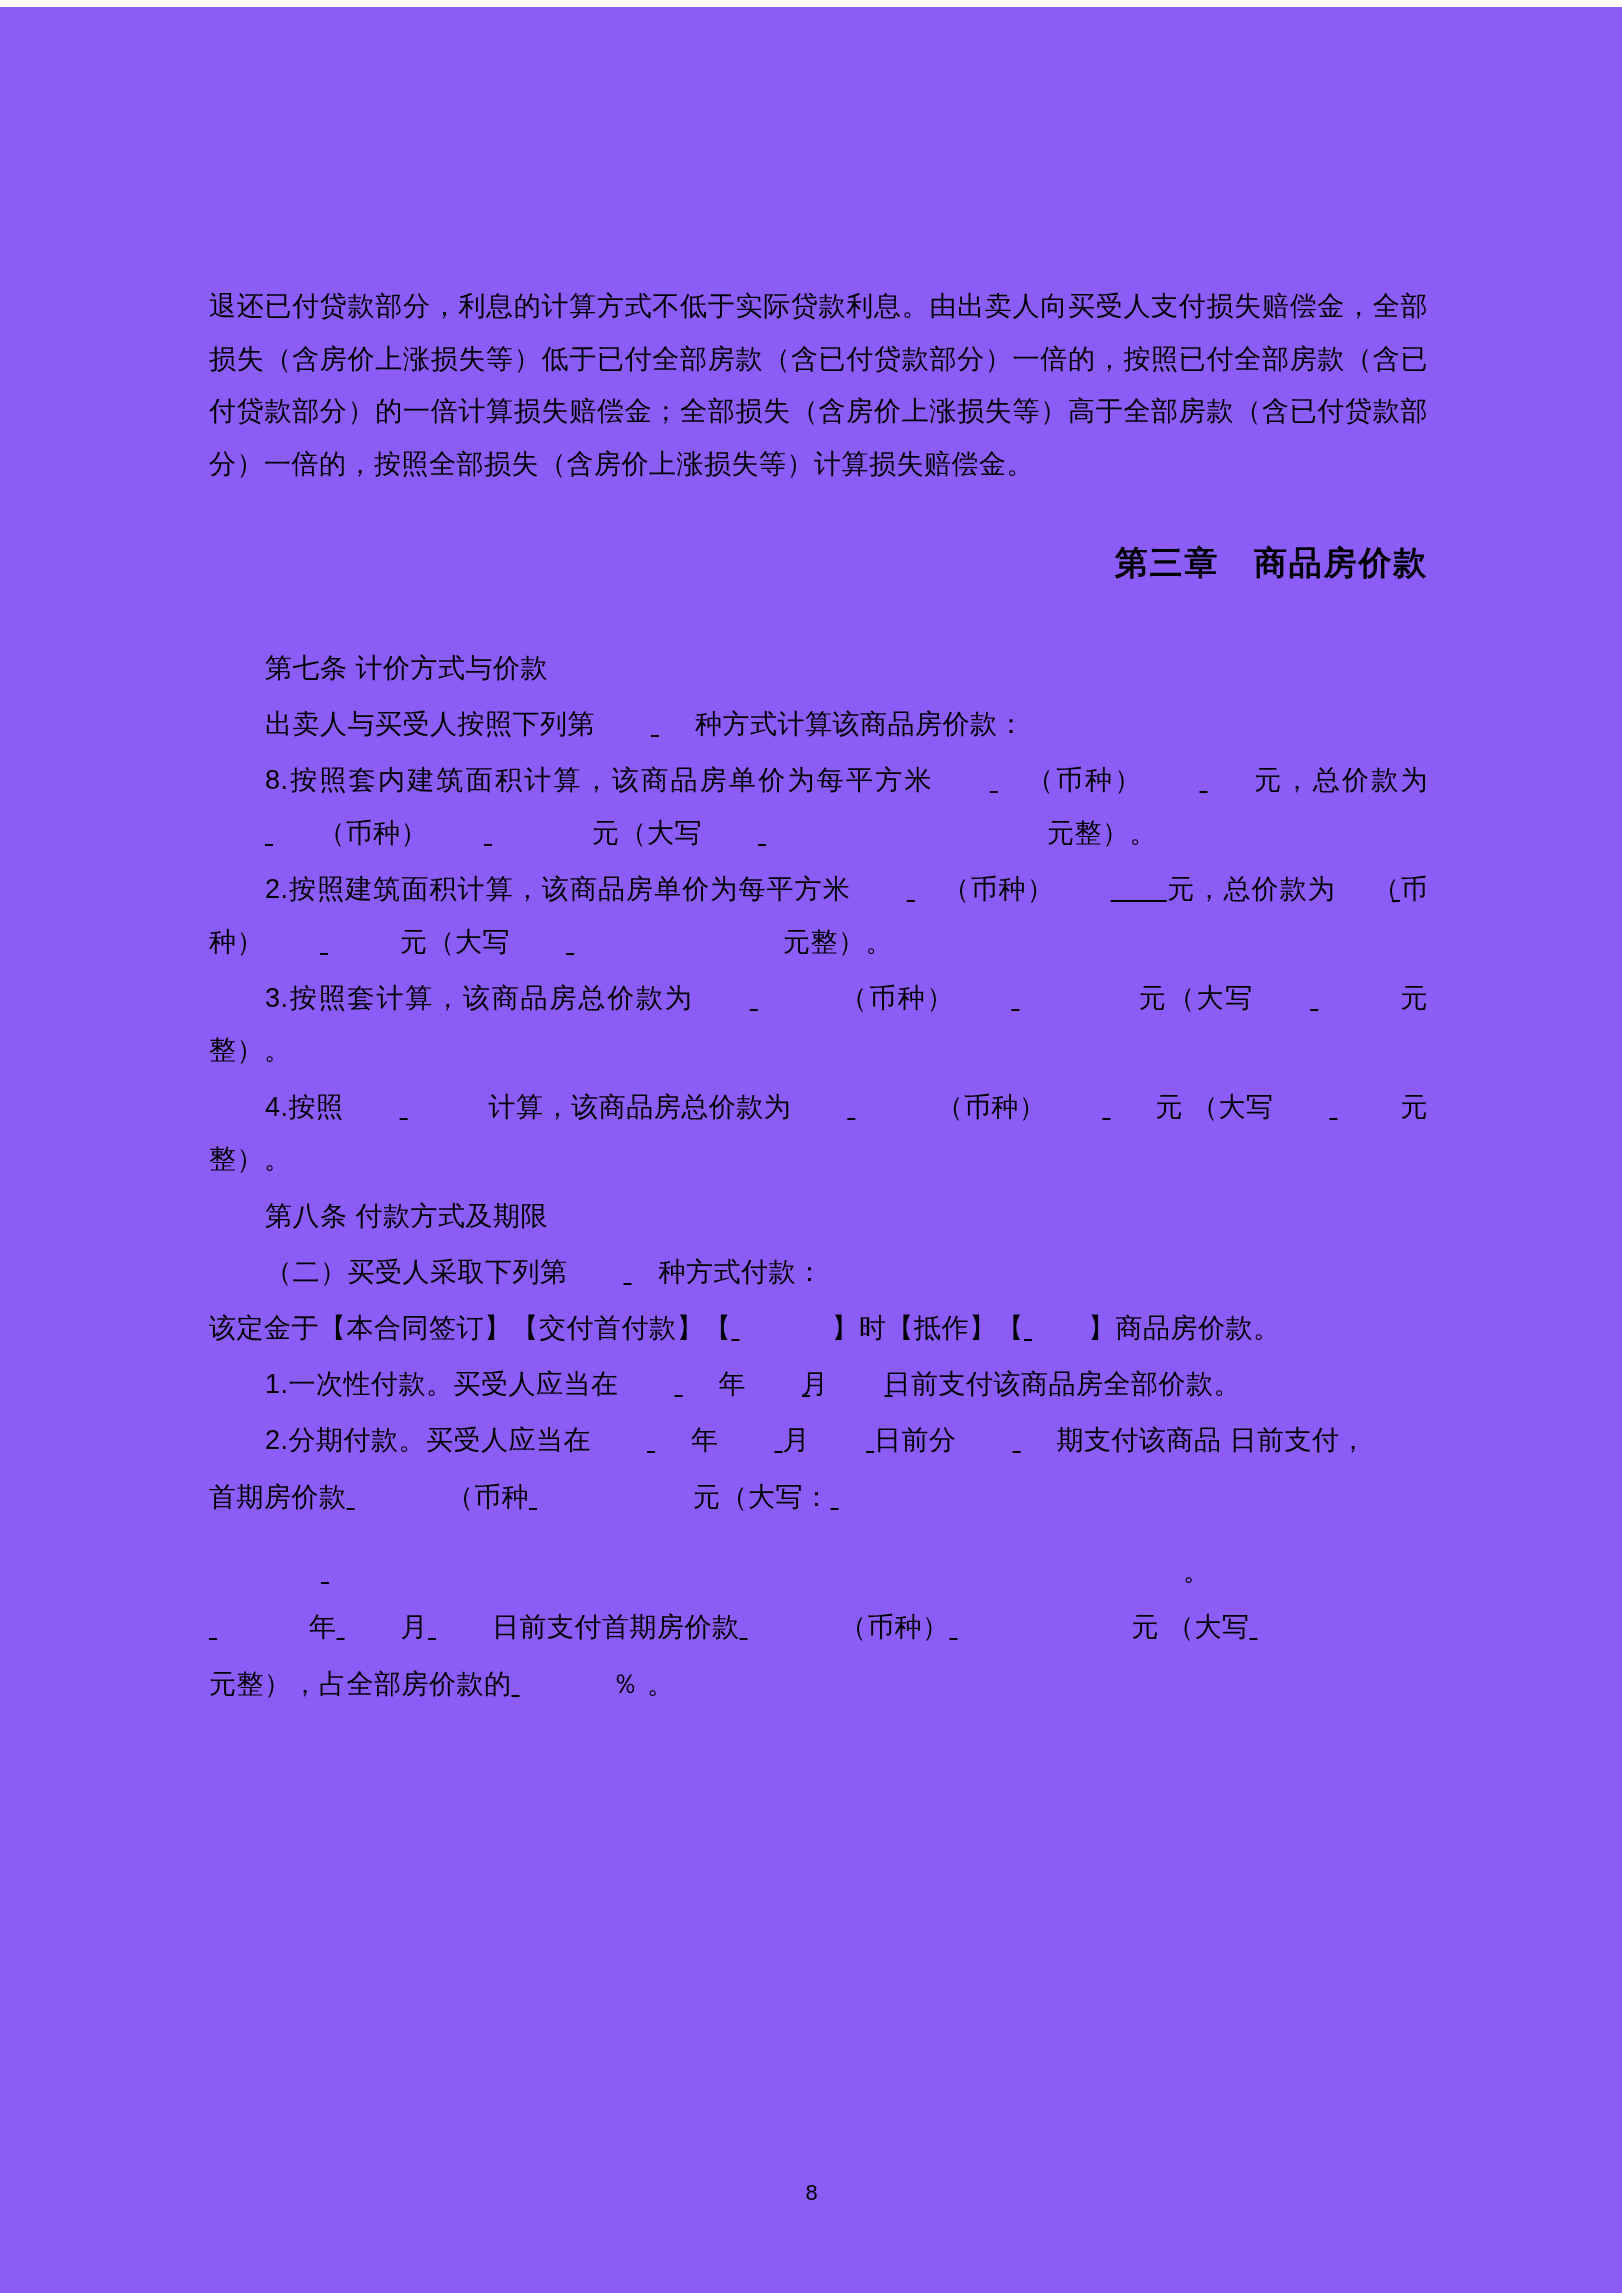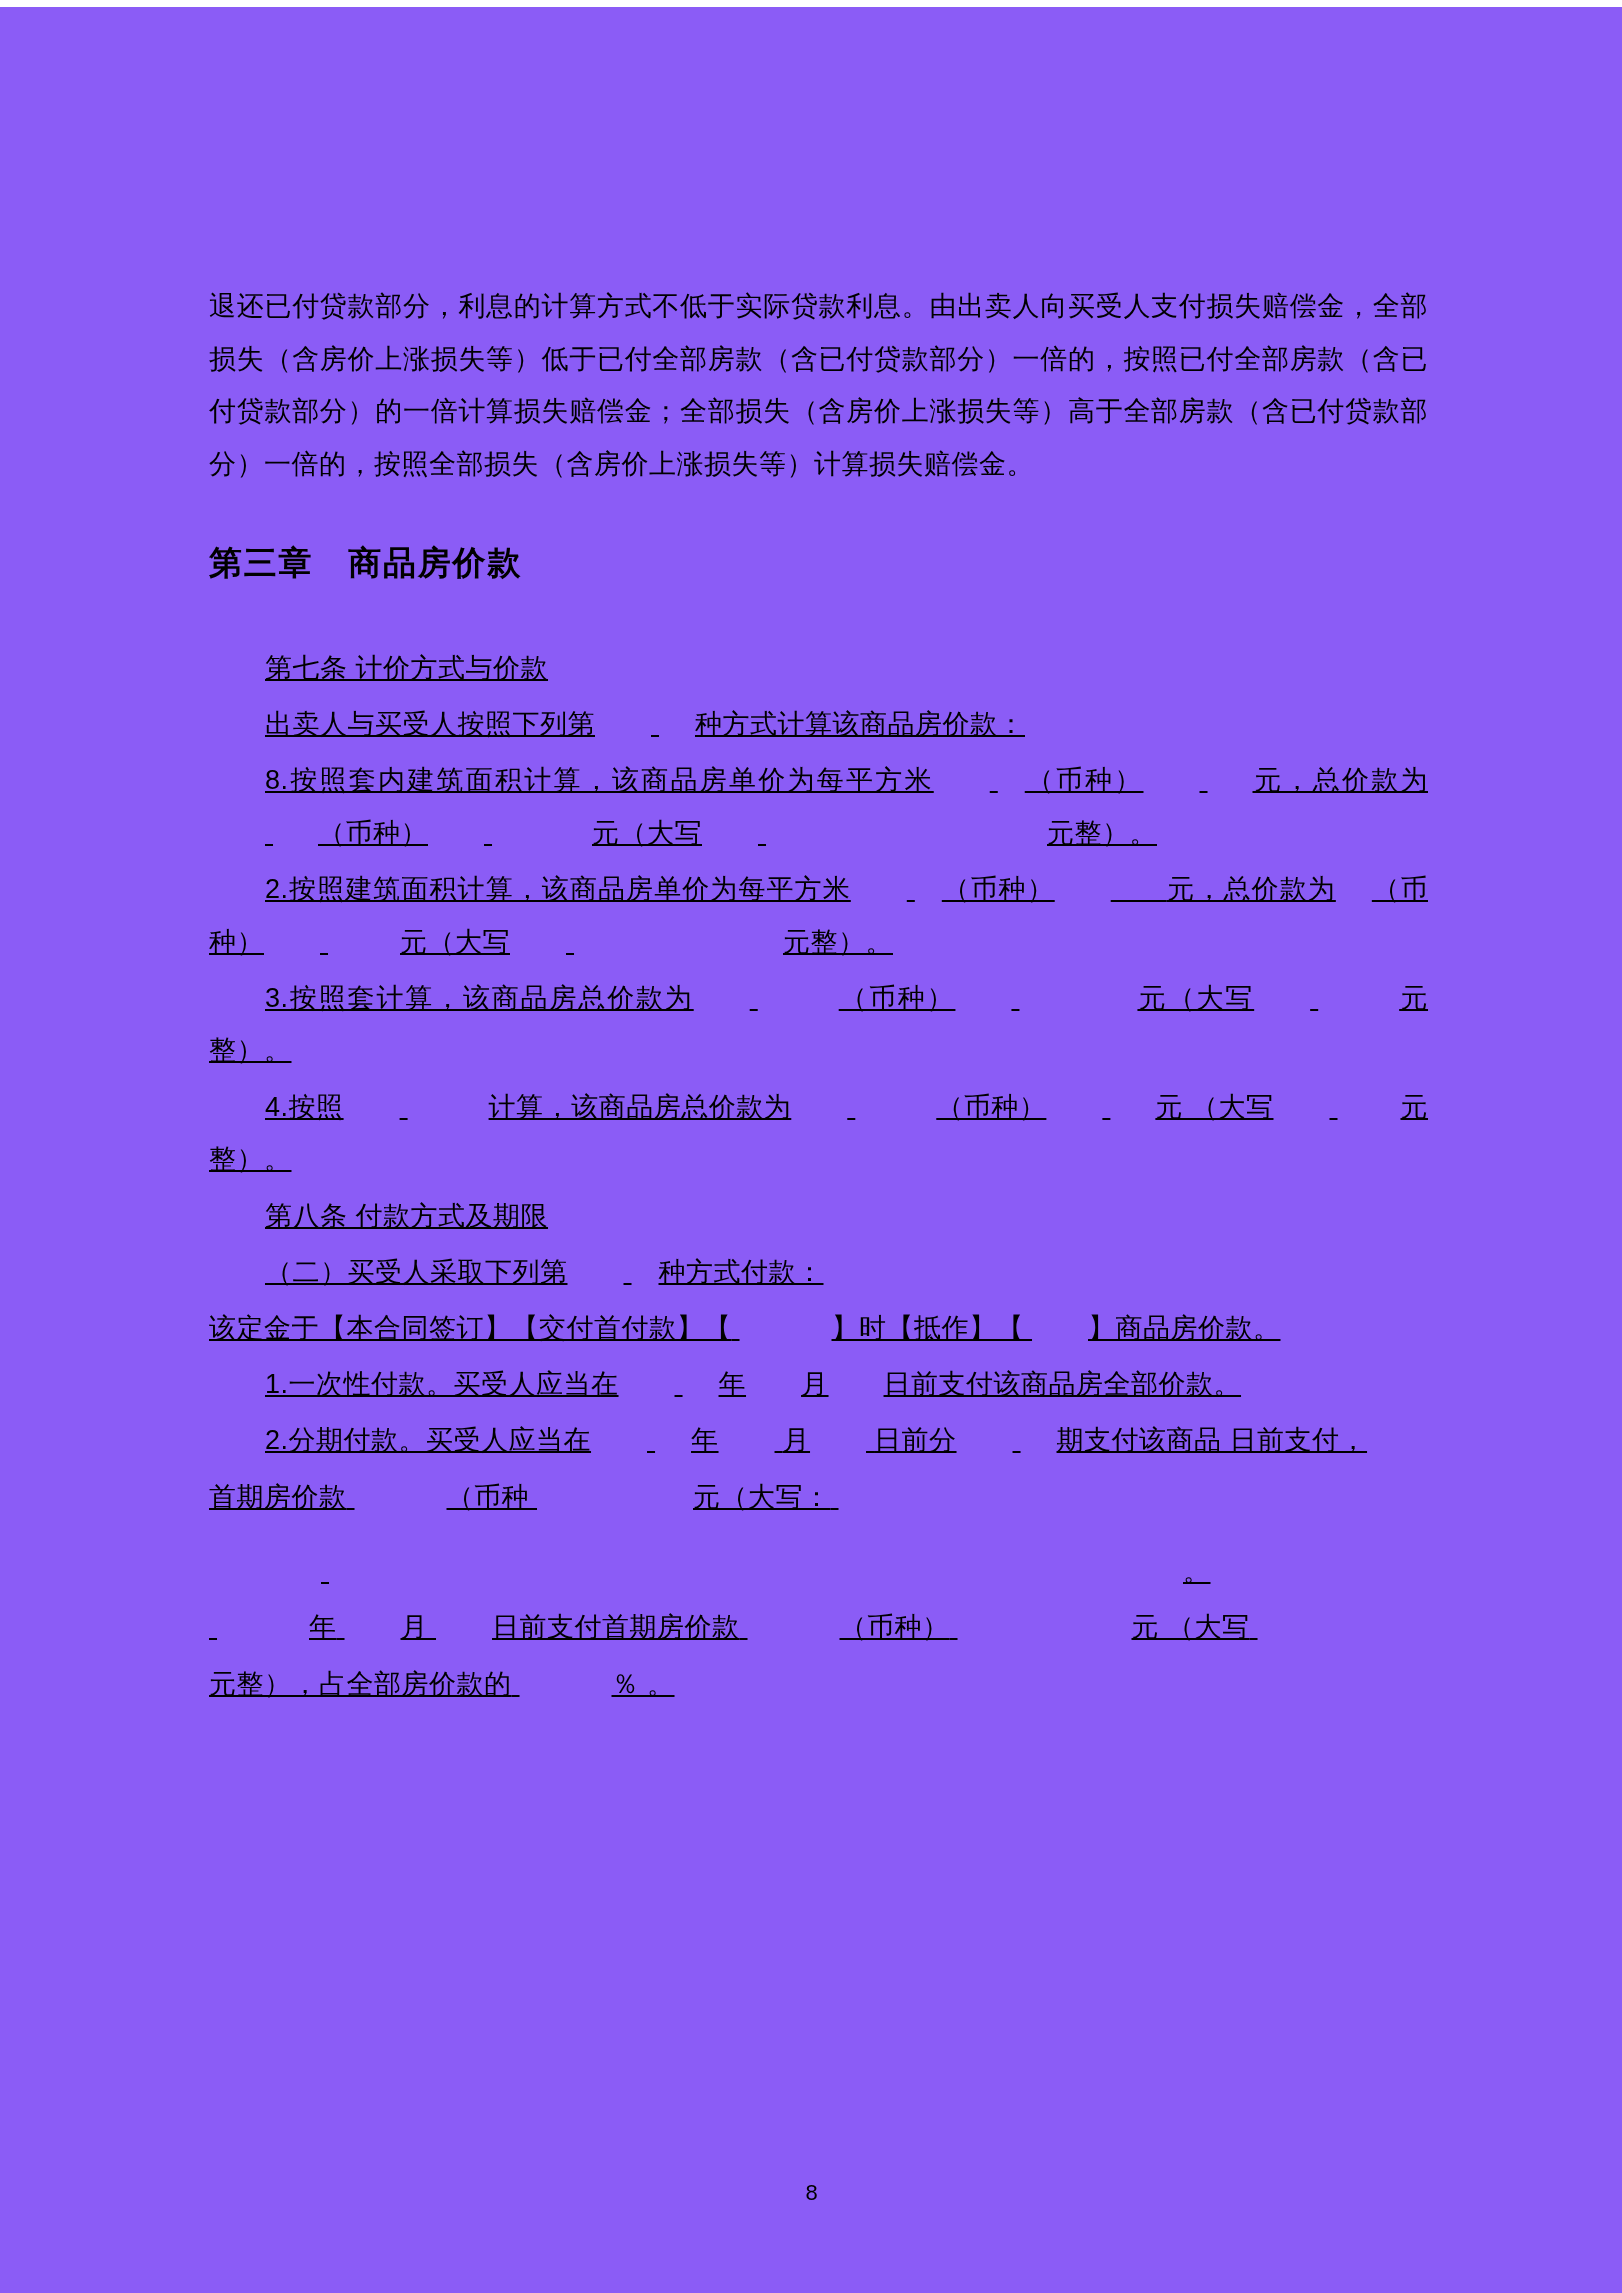--- a/index.html
+++ b/index.html
@@ -25,32 +25,31 @@
     line-height: 1.95;
     text-align: justify;
     text-justify: inter-ideograph;
     margin: 0 0 0 0;
     letter-spacing: 0.5px;
   }
   .intro {
     margin-bottom: 50px;
   }
   .chapter-title {
-    text-align: left;
+    text-align: right;
     font-size: 33px;
     font-weight: bold;
     letter-spacing: 1.8px;
     margin: 36px 0 56px 0;
   }
   .indent2 {
     text-indent: 56px;
   }
   .body-block .para {
     margin-bottom: 3.6px;
-    text-decoration: underline;
   }
   .blank-line {
     margin: 12.7px 0 12.7px 0;
     text-indent: 56px;
   }
   .u {
     text-decoration: underline;
     display: inline-block;
   }
   .u-40 { width: 36px; }

